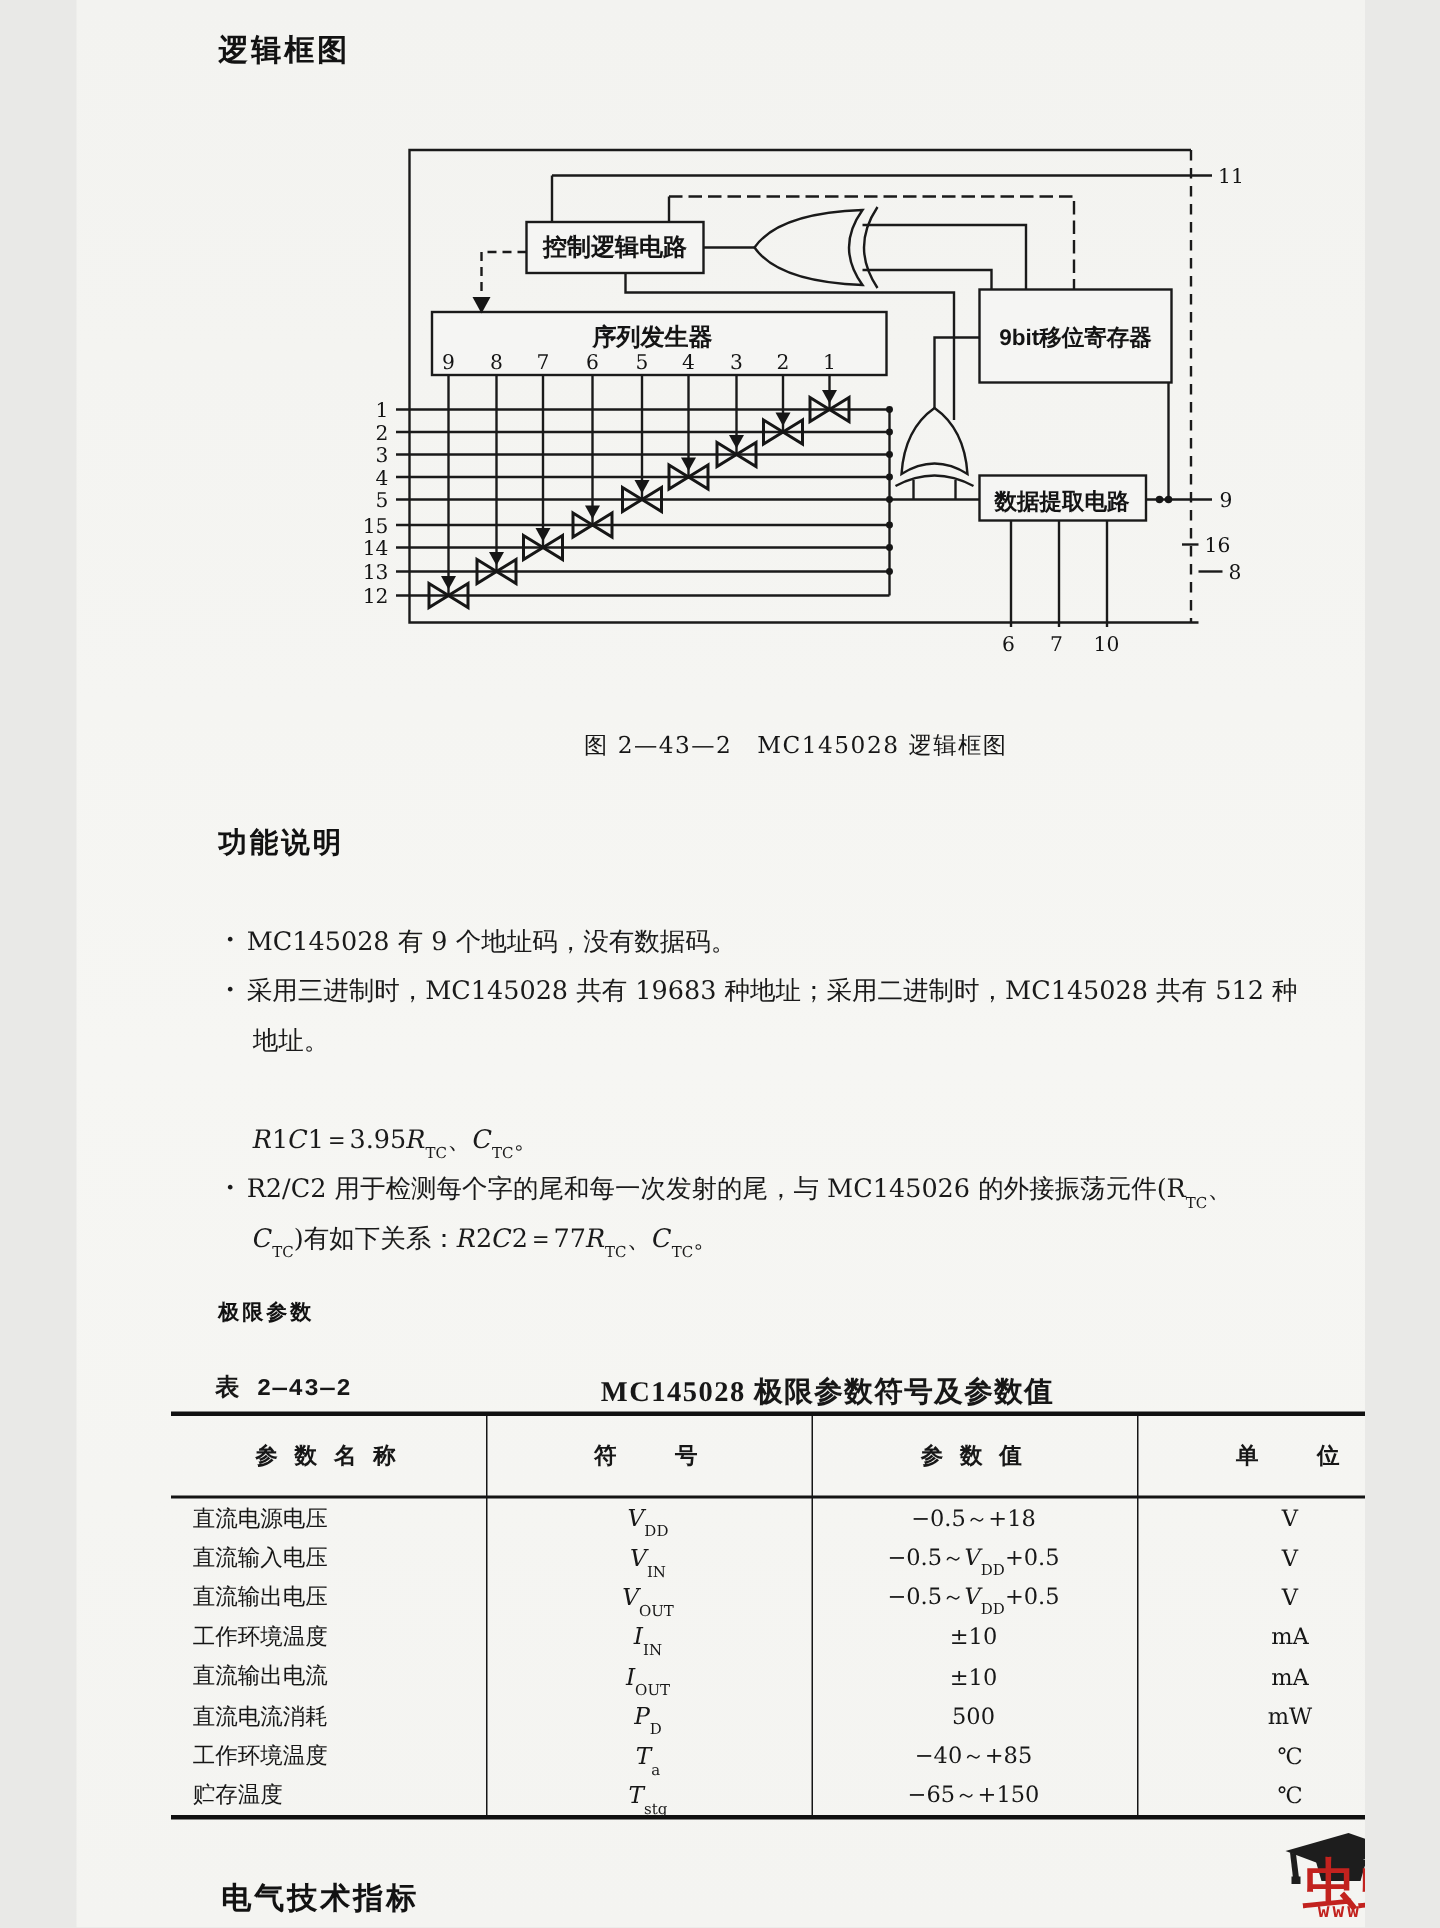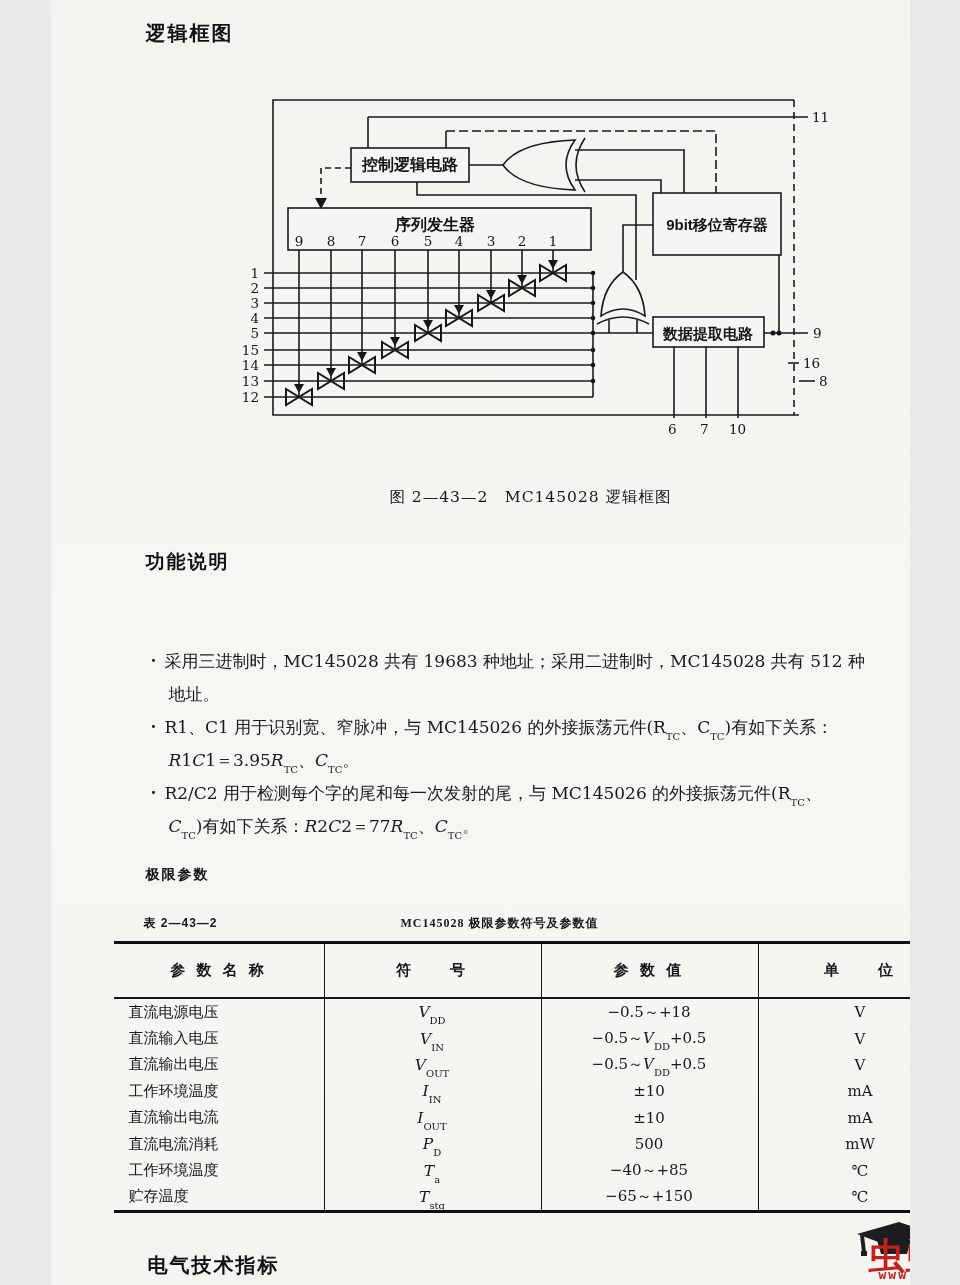--- a/index.html
+++ b/index.html
@@ -36,23 +36,23 @@
   }
   .ltable .trow { display:flex; height:26.4px; align-items:center; }
   .c1 { width:210px; padding-left:15px; }
   .c2 { width:217px; text-align:center; }
   .c3 { width:217px; text-align:center; }
   .c4 { width:205px; text-align:center; font-family:"DejaVu Serif","Liberation Serif",serif; }
   .hrow .c1 { text-align:center; padding-left:0; }
   .sym { font-size:15.5px; }
 
   
-  .tcap-label { position:absolute; left:93px; top:915px; font-weight:700; font-size:12px;
-                font-family:Liberation Sans, sans-serif; letter-spacing:1px; }
-  .tcap-title { position:absolute; left:350px; top:915px; font-weight:700; font-size:12px;
+  .tcap-label { position:absolute; left:93px; top:915px; font-weight:700; font-size:16px;
+                font-family:Liberation Mono, monospace; letter-spacing:1px; }
+  .tcap-title { position:absolute; left:350px; top:915px; font-weight:700; font-size:19px;
                 font-family:"Liberation Serif","DejaVu Serif",serif; letter-spacing:1px; }
 
   
   svg text { font-family:"DejaVu Serif","Liberation Serif",serif; fill:#141414; }
   svg .blocklabel { font-family:"Liberation Sans","DejaVu Sans",sans-serif; font-weight:700; }
 
   
   .wm { position:absolute; left:788px; top:1214px; width:172px; height:71px; }
   .wm-brand { position:absolute; left:30px; top:18px; font-size:36px; font-weight:700;
               font-family:"Liberation Sans","DejaVu Sans",sans-serif; letter-spacing:1px; }
@@ -224,25 +224,25 @@
     <text x="762" y="248" font-size="13.5">9</text>
     <text x="752" y="278" font-size="13.5">16</text>
     <text x="768" y="296" font-size="13.5">8</text>
     <text x="617" y="344" font-size="13.5">6</text>
     <text x="649" y="344" font-size="13.5">7</text>
     <text x="678" y="344" font-size="13.5">10</text>
   </svg>
 
   <div class="caption">图 2—43—2　MC145028 逻辑框图</div>
 
+  <div class="note-line" style="left:100px;top:615px;"><span class="bullet">·</span><span><span>MC145028 有 9 个地址码，没有数据码。</span></span></div>
 
   <div class="note-line" style="left:100px;top:648px;"><span class="bullet">·</span><span><span>采用三进制时，MC145028 共有 19683 种地址；采用二进制时，MC145028 共有 512 种</span></span></div>
   <div class="note-line" style="left:118px;top:681px;"><span><span>地址。</span></span></div>
 
-  <div class="note-line" style="left:100px;top:714px;"><span class="bullet">·</span><span><span>R1、C1 用于识别宽、窄脉冲，与 MC145026 的外接振荡元件(R</span><sub>TC</sub><span>、C</span><sub>TC</sub><span>)有如下关系：</span></span></div>
   <div class="note-line" style="left:118px;top:747px;"><span><span class="it">R</span><span>1</span><span class="it">C</span><span>1＝3.95</span><span class="it">R</span><sub>TC</sub><span>、</span><span class="it">C</span><sub>TC</sub><span>。</span></span></div>
 
   <div class="note-line" style="left:100px;top:780px;"><span class="bullet">·</span><span><span>R2/C2 用于检测每个字的尾和每一次发射的尾，与 MC145026 的外接振荡元件(R</span><sub>TC</sub><span>、</span></span></div>
   <div class="note-line" style="left:118px;top:813px;"><span><span class="it">C</span><sub>TC</sub><span>)有如下关系：</span><span class="it">R</span><span>2</span><span class="it">C</span><span>2＝77</span><span class="it">R</span><sub>TC</sub><span>、</span><span class="it">C</span><sub>TC</sub><span>。</span></span></div>
 
   <div class="tcap-label">表 2—43—2</div>
   <div class="tcap-title">MC145028 极限参数符号及参数值</div>
 
   <div class="ltable">
     <div class="vline" style="left:210px;"></div>

